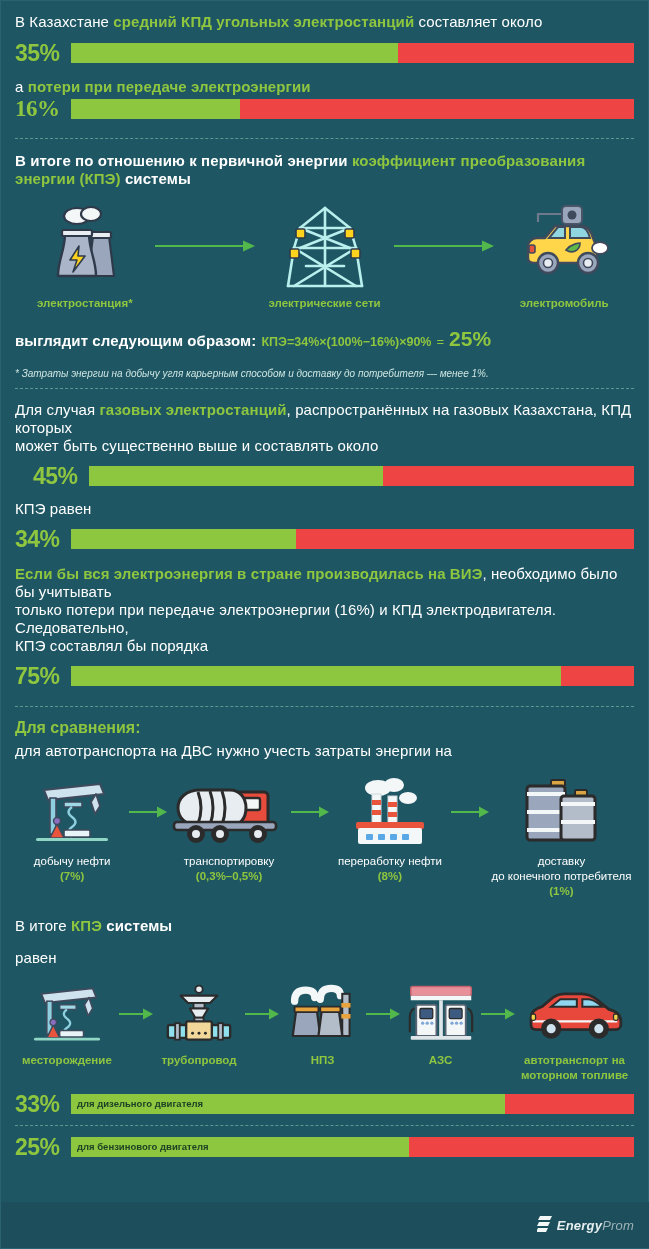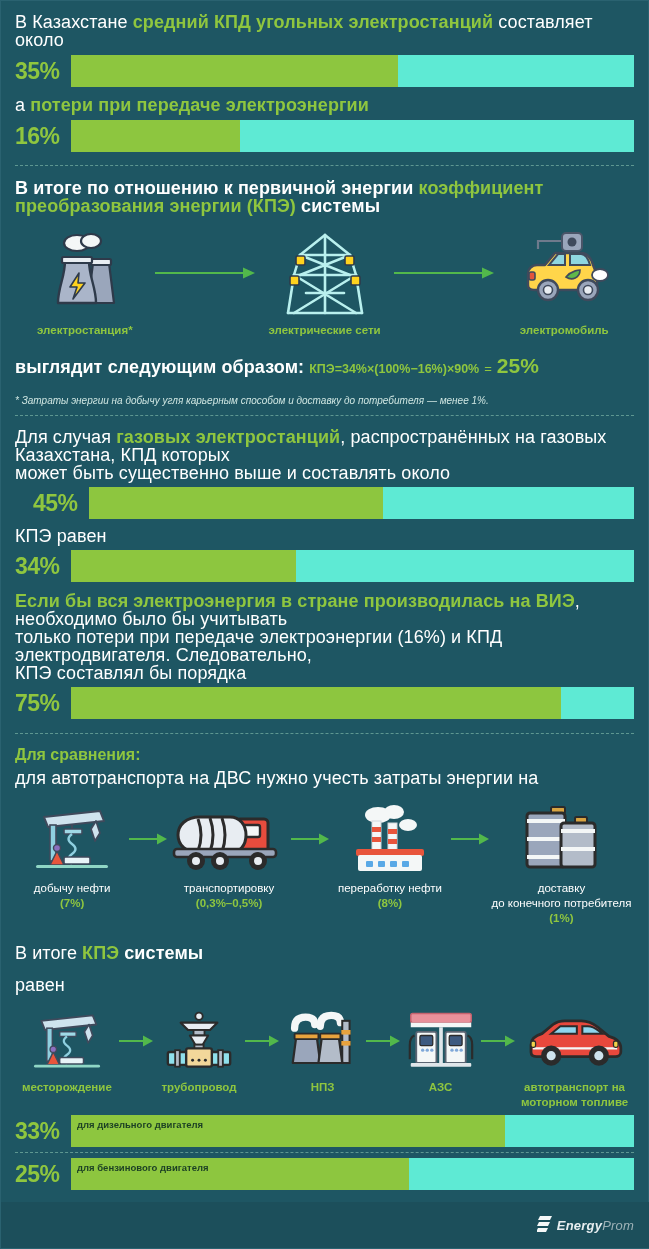--- a/index.html
+++ b/index.html
@@ -14,38 +14,38 @@
   .page{
     position:relative;width:649px;height:1249px;
     box-sizing:border-box;
     background:#1e5663;
     border:1px solid #2a6270;
   }
   .pad{padding:0 14px;}
 
   
   .line{
-    font-size:18px;line-height:18px;color:#ffffff;
+    font-size:15px;line-height:18px;color:#ffffff;
     letter-spacing:.1px;
   }
   .g{color:#8fc63f;font-weight:bold;}
   .gn{color:#8fc63f;}
   .b{font-weight:bold;}
   .note{
     font-size:10px;font-style:italic;color:#cfe6e2;line-height:14px;
   }
 
   
   .barrow{display:flex;align-items:center;height:26px;}
   .barval{
     color:#8fc63f;font-size:23px;font-weight:bold;
     width:56px;flex:0 0 56px;line-height:26px;letter-spacing:-.5px;
   }
   .track{
-    flex:1;height:32px;background:#5eead4;position:relative;overflow:hidden;
+    flex:1;height:20px;background:#ef4444;position:relative;overflow:hidden;
   }
   .fill{height:100%;background:#8dc63f;}
   .fill-label{
     position:absolute;left:6px;top:0;height:20px;line-height:20px;
     font-size:9.5px;font-weight:bold;color:#1b3f24;white-space:nowrap;
   }
 
   
   .dash{
     border-top:1px dashed #6aa39a;height:0;margin:0 14px;opacity:.85;
@@ -92,21 +92,21 @@
       </div>
     </div>
   </div>
 
   <div class="pad" style="margin-top:12px;">
     <div class="line">
       <span>а </span><span class="g">потери при передаче электроэнергии</span>
     </div>
   </div>
 
-  <div class="pad" style="margin-top:9px;">
+  <div class="pad" style="font-family:Liberation Serif, serif;">
     <div class="barrow">
       <div class="barval">16%</div>
       <div class="track">
         <div class="fill" style="width:30%;"></div>
       </div>
     </div>
   </div>
 
   <div class="dash" style="margin-top:16px;"></div>
 

